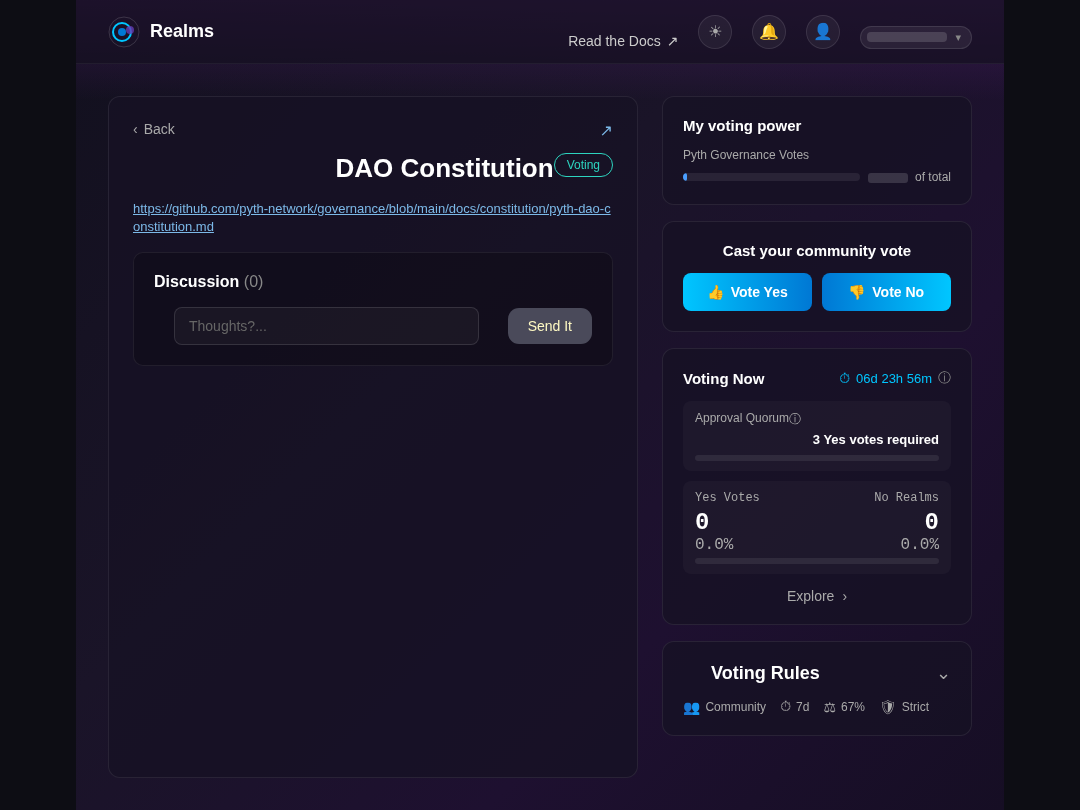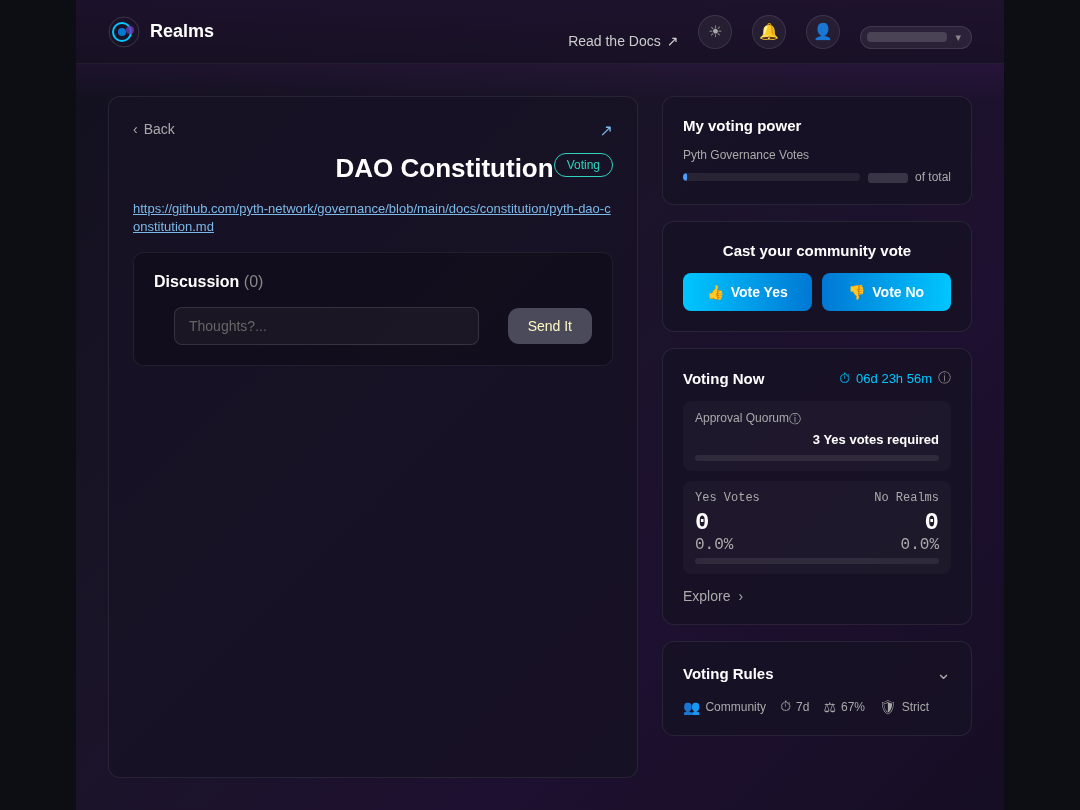--- a/index.html
+++ b/index.html
@@ -458,40 +458,41 @@
 
     .votes-bar-inner {
       height: 100%;
       width: 0%;
       background: #4a9eff;
       border-radius: 3px;
     }
 
     .explore-row {
       display: flex;
-      justify-content: flex-start;
+      justify-content: center;
       align-items: center;
       gap: 8px;
       cursor: pointer;
       color: #aaa;
       font-size: 14px;
       padding-top: 4px;
     }
 
     
     .voting-rules-header {
       display: flex;
       justify-content: space-between;
       align-items: center;
     }
 
     .voting-rules-title {
-      font-size: 15px;
+      font-size: 18px;
       font-weight: 600;
       color: #ffffff;
+      margin-left: 28px;
     }
 
     .rules-tags {
       display: flex;
       gap: 14px;
       margin-top: 14px;
       flex-wrap: wrap;
     }
 
     .rules-tag {

